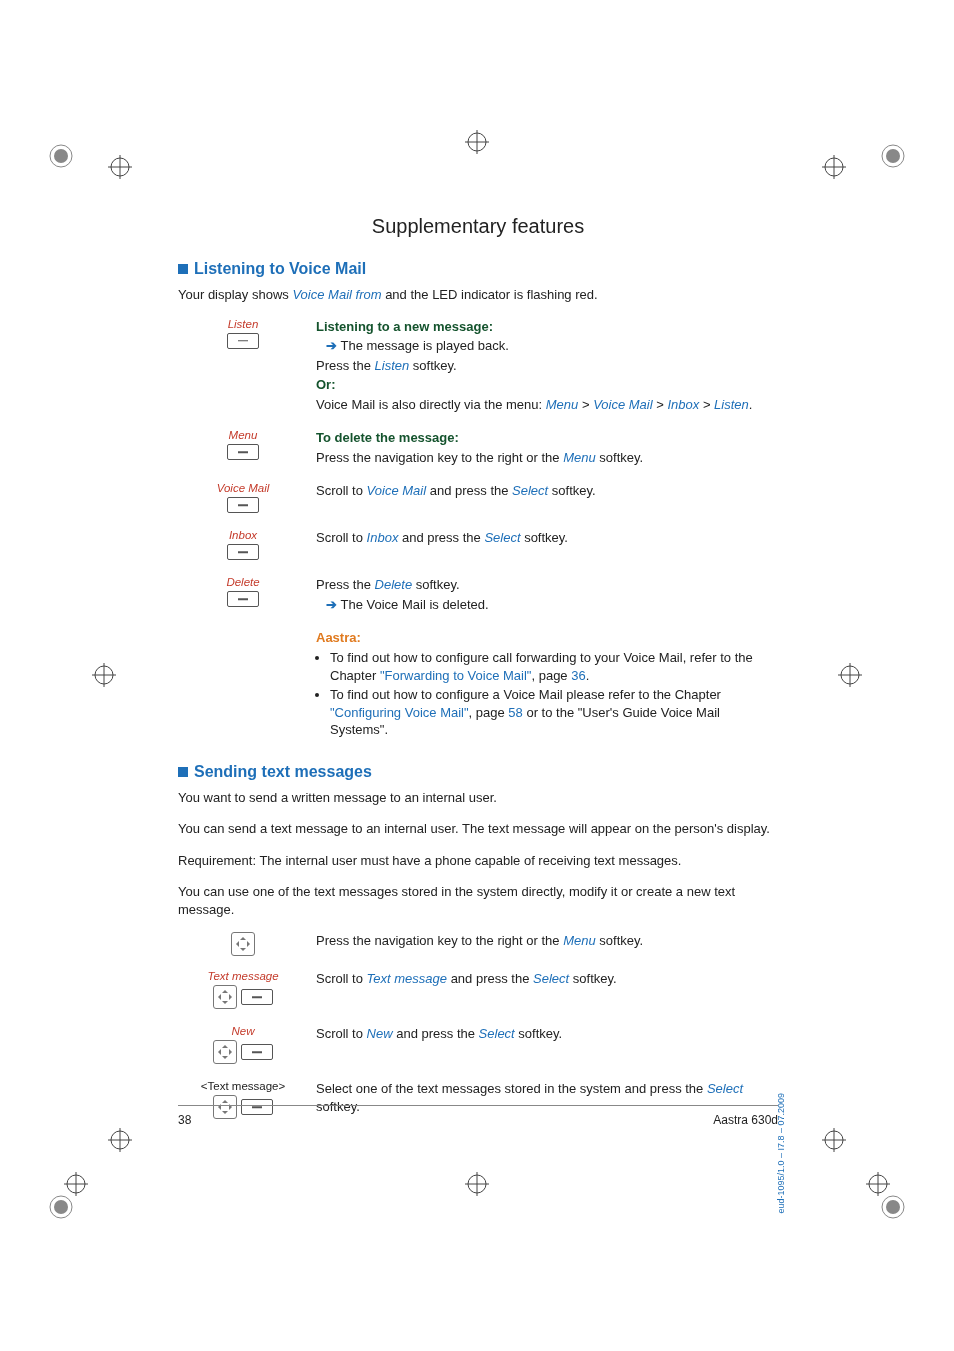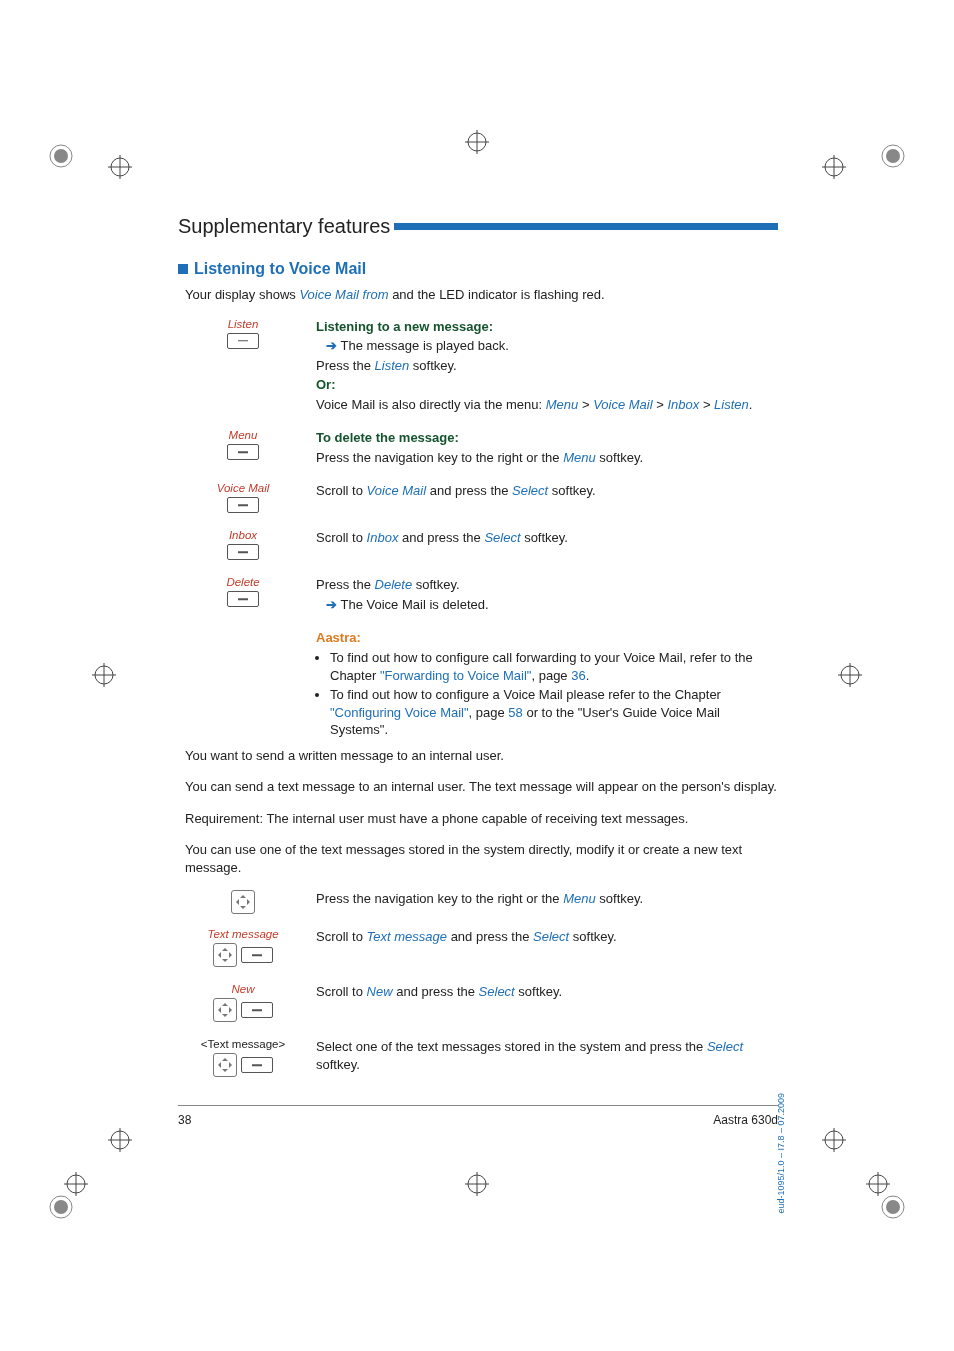--- a/index.html
+++ b/index.html
@@ -20,20 +20,21 @@
     top: 215px;
     width: 600px;
   }
   .sup-title {
     font-size: 20px;
     color: #222;
     margin: 0 0 4px 0;
     display: flex;
     align-items: center;
     gap: 0;
+    flex-direction: column;
   }
   .sup-bar {
     flex: 1;
     height: 7px;
     background: #1e6fb8;
     margin-left: 4px;
   }
   .section-head {
     color: #1e6fb8;
     font-weight: bold;
@@ -43,21 +44,21 @@
     align-items: center;
     gap: 6px;
   }
   .section-head .sq {
     width: 10px;
     height: 10px;
     background: #1e6fb8;
     display: inline-block;
   }
   .para {
-    margin: 6px 0 14px 7px;
+    margin: 6px 0 14px 0;
     line-height: 1.35;
   }
   .italic-link { color: #1e6fb8; font-style: italic; }
   .blue-bold { color: #14532d; font-weight: bold; }
   .orange-bold { color: #e07a1f; font-weight: bold; }
   .arrow { color: #1e6fb8; font-weight: bold; }
 
   .step-table {
     display: grid;
     grid-template-columns: 130px 1fr;
@@ -333,20 +334,24 @@
     <div></div>
     <div class="desc-col notes">
       <p class="orange-bold">Aastra:</p>
       <ul>
         <li><span>To find out how to configure call forwarding to your Voice Mail, refer to the Chapter </span><span class="link-blue">"Forwarding to Voice Mail"</span><span>, page </span><span class="link-blue">36</span><span>.</span></li>
         <li><span>To find out how to configure a Voice Mail please refer to the Chapter </span><span class="link-blue">"Configuring Voice Mail"</span><span>, page </span><span class="link-blue">58</span><span> or to the "User's Guide Voice Mail Systems".</span></li>
       </ul>
     </div>
   </div>
 
+  <div class="section-head">
+    <span class="sq"></span>
+    <span>Sending text messages</span>
+  </div>
   <p class="para">You want to send a written message to an internal user.</p>
   <p class="para">You can send a text message to an internal user. The text message will appear on the person's display.</p>
   <p class="para">Requirement: The internal user must have a phone capable of receiving text messages.</p>
   <p class="para">You can use one of the text messages stored in the system directly, modify it or create a new text message.</p>
 
   <div class="step-table">
     <div class="key-col">
       <span class="navkey">
         <span class="tri t-up"></span><span class="tri t-down"></span><span class="tri t-left"></span><span class="tri t-right"></span>
       </span>

